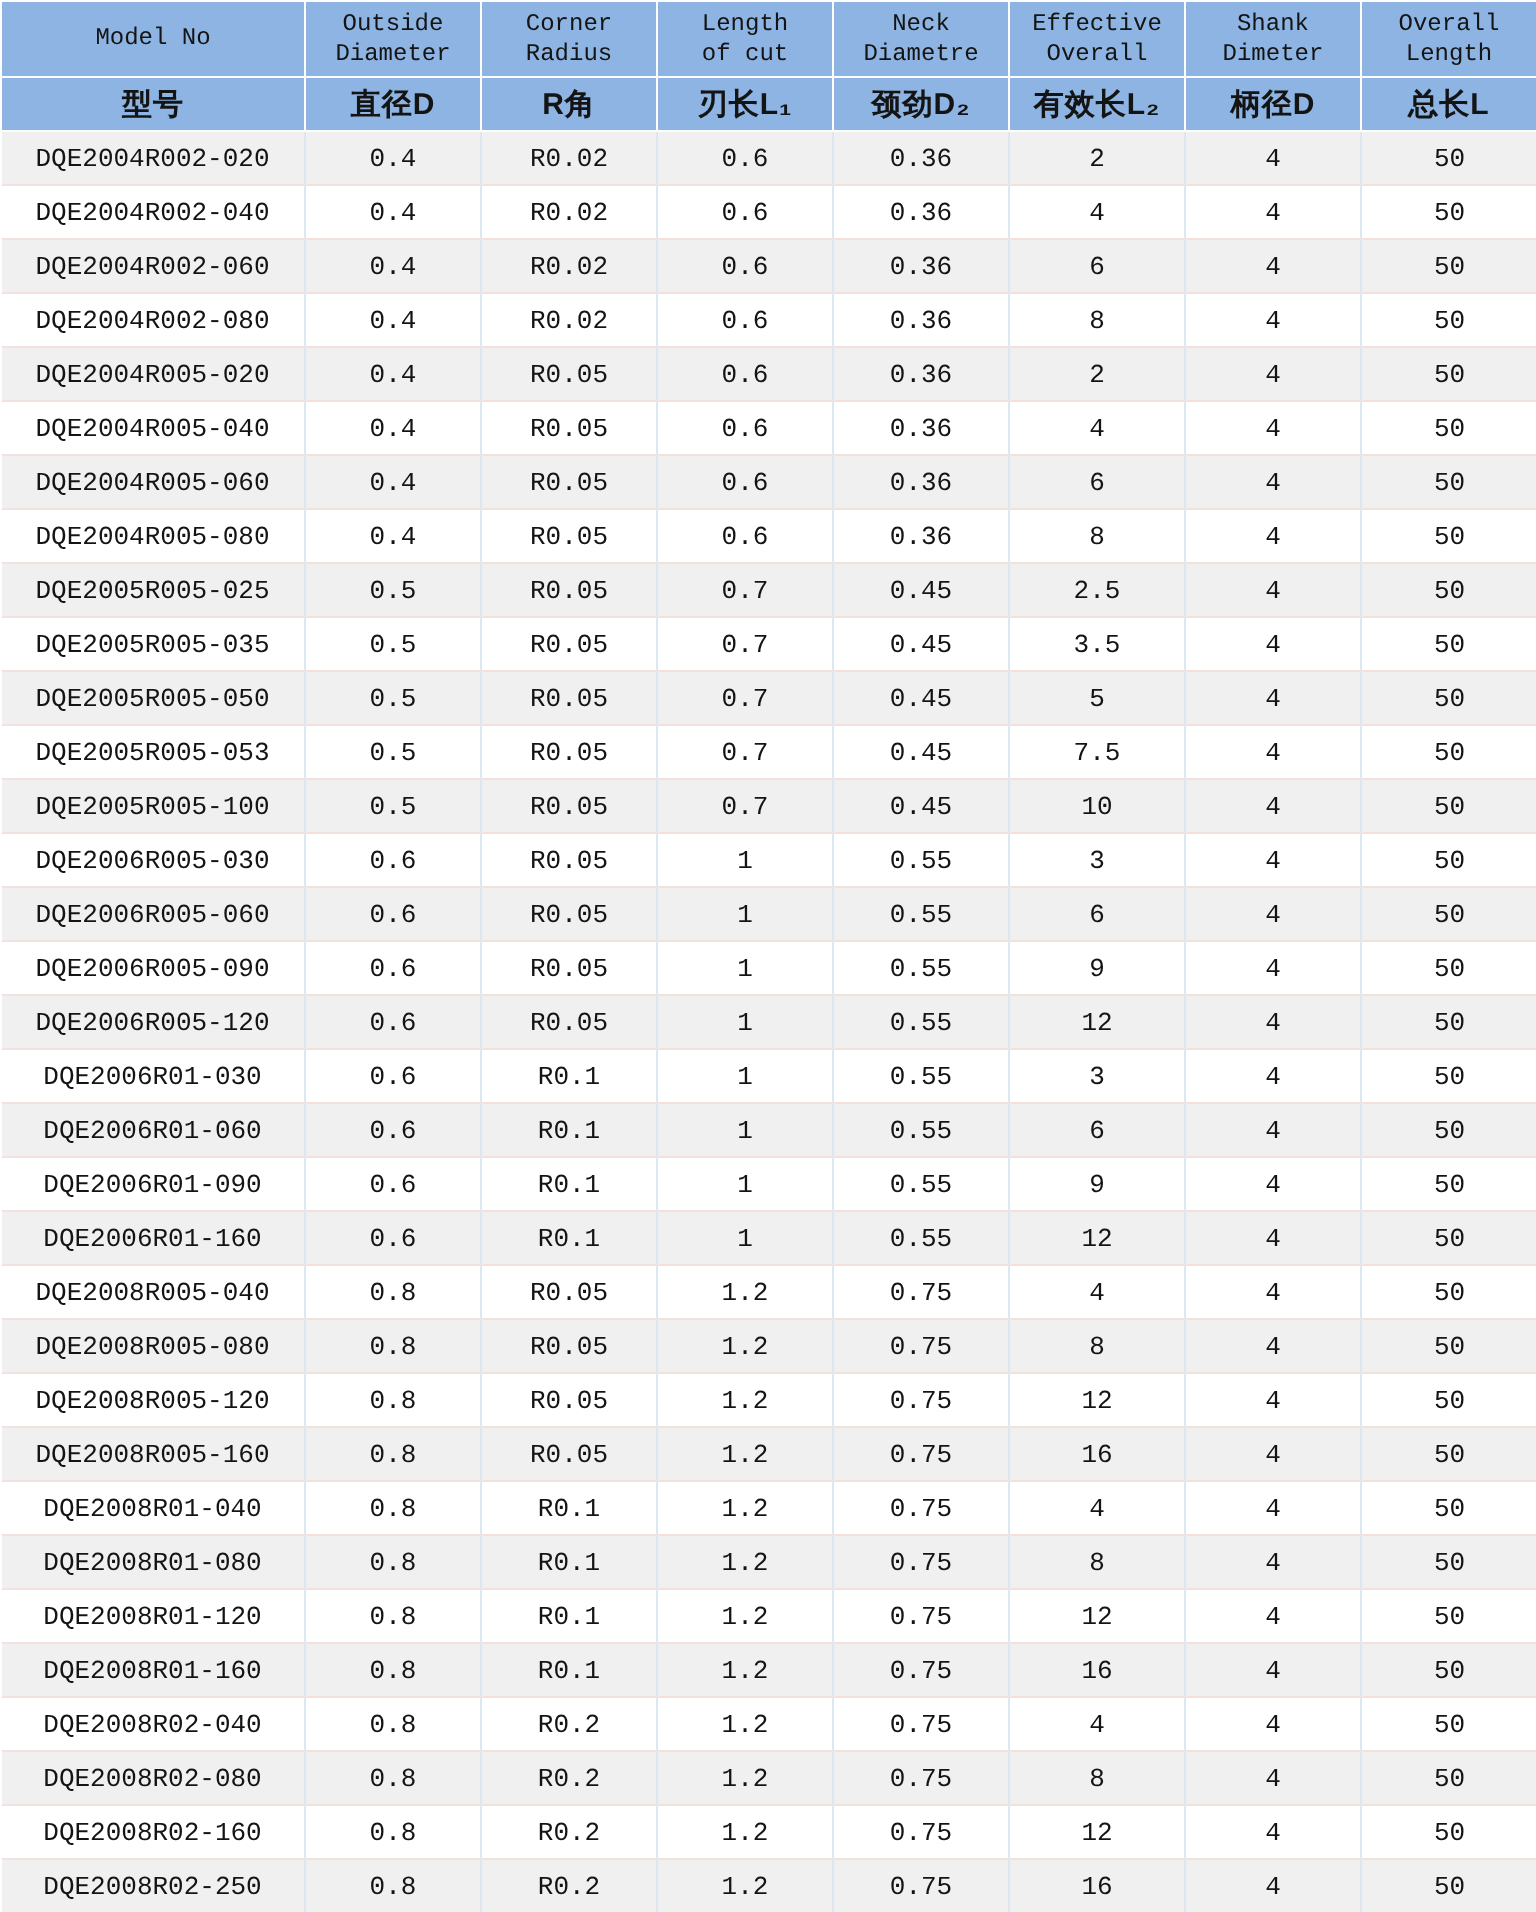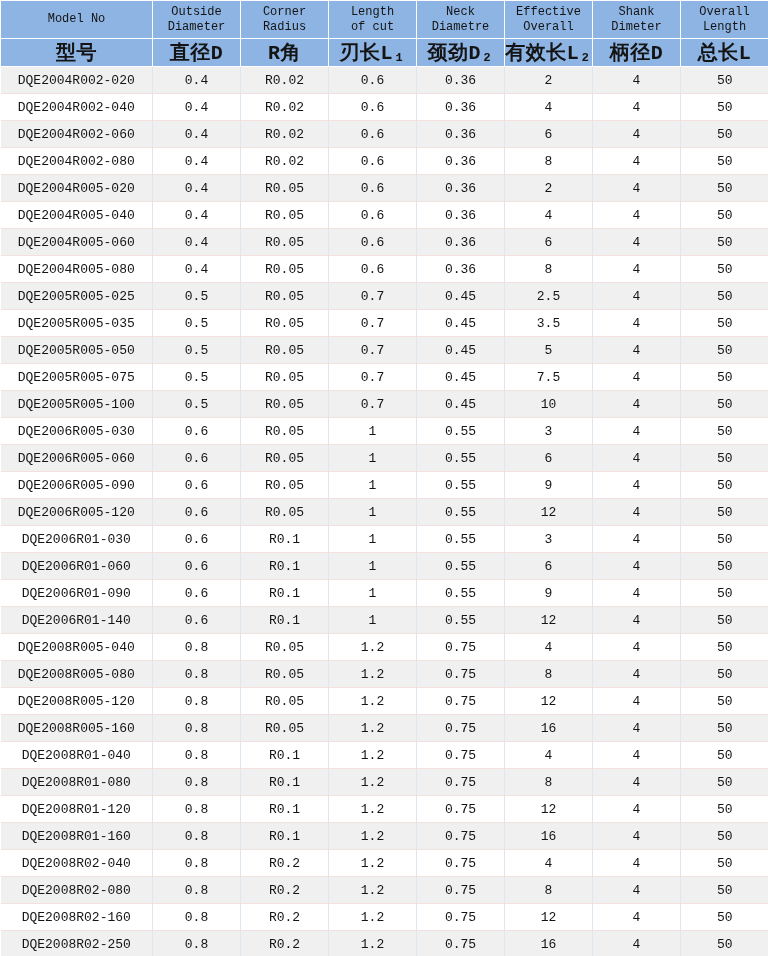--- a/index.html
+++ b/index.html
@@ -33,22 +33,22 @@
   }
   th.hdr-en {
     height: 37px;
     font-family: "Liberation Mono", "DejaVu Sans Mono", monospace;
     font-size: 12px;
     line-height: 15px;
     white-space: pre-line;
   }
   th.hdr-zh {
     height: 26px;
-    font-family: Liberation Mono, monospace;
-    font-size: 20px;
+    font-family: Liberation Sans, sans-serif;
+    font-size: 15px;
     font-weight: bold;
     letter-spacing: 0.5px;
   }
   
   tbody td {
     height: 26px;
     font-family: "Liberation Mono", "DejaVu Sans Mono", monospace;
     font-size: 13px;
     border-right: 1px solid #dde7f1;
     border-bottom: 1px solid #f3e1e0;
@@ -208,21 +208,21 @@
         <td>DQE2005R005-050</td>
         <td>0.5</td>
         <td>R0.05</td>
         <td>0.7</td>
         <td>0.45</td>
         <td>5</td>
         <td>4</td>
         <td>50</td>
       </tr>
       <tr>
-        <td>DQE2005R005-075</td>
+        <td>DQE2005R005-053</td>
         <td>0.5</td>
         <td>R0.05</td>
         <td>0.7</td>
         <td>0.45</td>
         <td>7.5</td>
         <td>4</td>
         <td>50</td>
       </tr>
       <tr>
         <td>DQE2005R005-100</td>
@@ -298,21 +298,21 @@
         <td>DQE2006R01-090</td>
         <td>0.6</td>
         <td>R0.1</td>
         <td>1</td>
         <td>0.55</td>
         <td>9</td>
         <td>4</td>
         <td>50</td>
       </tr>
       <tr>
-        <td>DQE2006R01-140</td>
+        <td>DQE2006R01-160</td>
         <td>0.6</td>
         <td>R0.1</td>
         <td>1</td>
         <td>0.55</td>
         <td>12</td>
         <td>4</td>
         <td>50</td>
       </tr>
       <tr>
         <td>DQE2008R005-040</td>

